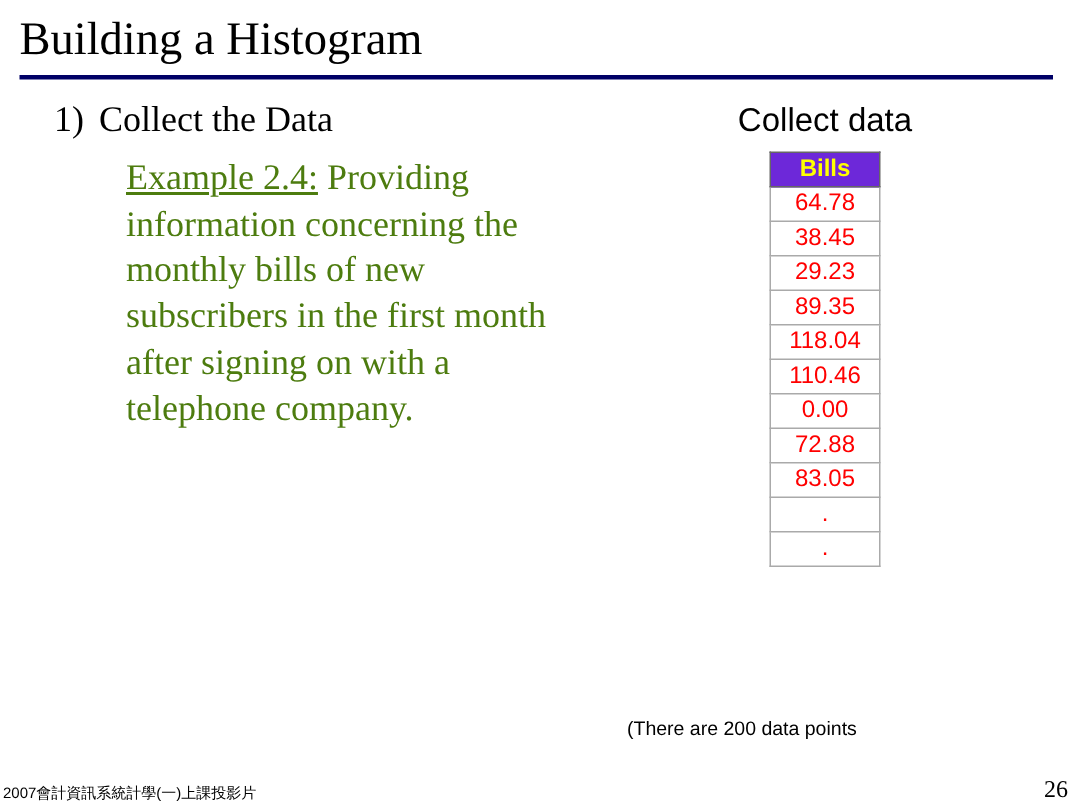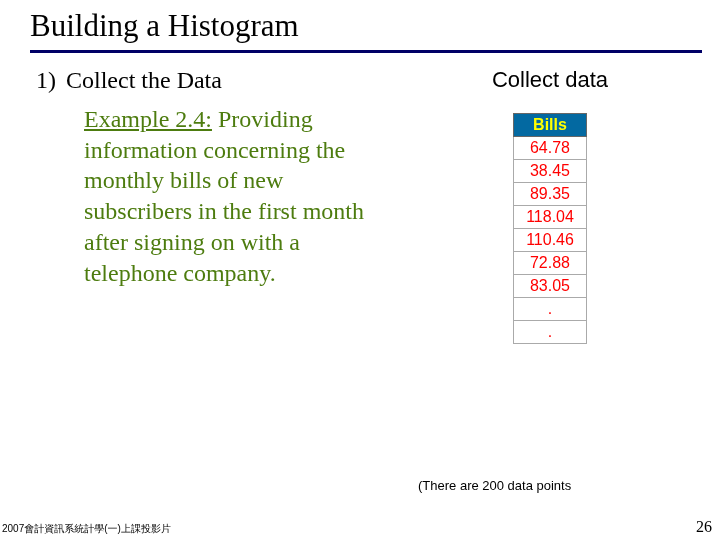--- a/index.html
+++ b/index.html
@@ -5,21 +5,21 @@
   * { box-sizing: border-box; margin: 0; padding: 0; }
   body {
     width: 720px;
     height: 540px;
     background: #fff;
     font-family: "Times New Roman", serif;
     position: relative;
     overflow: hidden;
   }
   .title-wrap {
-    padding: 8px 18px 0 30px;
+    padding: 8px 18px 0 13px;
   }
   .title {
     font-size: 31px;
     font-weight: normal;
     color: #000;
     padding-bottom: 4px;
   }
   .title-rule {
     height: 3px;
     background: #000066;
@@ -54,31 +54,31 @@
     text-decoration: underline;
   }
   .right-col {
     flex: 0 0 260px;
     padding-left: 10px;
   }
   .collect-title {
     font-family: Arial, Helvetica, sans-serif;
     font-size: 22px;
     text-align: center;
-    margin-bottom: 20px;
+    margin-bottom: 8px;
     font-weight: normal;
   }
   .bills-table {
     margin: 0 auto;
     border: 1px solid #000;
     border-collapse: collapse;
     background: #fff;
   }
   .bills-table th {
-    background: #0369a1;
+    background: #6d28d9;
     color: #ffff00;
     font-family: Arial, Helvetica, sans-serif;
     font-weight: bold;
     font-size: 16px;
     padding: 2px 12px;
     border: 1px solid #666;
     text-align: center;
   }
   .bills-table td {
     color: #ff0000;
@@ -142,27 +142,33 @@
           </tr>
       </thead>
       <tbody id="bills-body">
           <tr>
             <td>64.78</td>
           </tr>
           <tr>
             <td>38.45</td>
           </tr>
           <tr>
+            <td>29.23</td>
+          </tr>
+          <tr>
             <td>89.35</td>
           </tr>
           <tr>
             <td>118.04</td>
           </tr>
           <tr>
             <td>110.46</td>
+          </tr>
+          <tr>
+            <td>0.00</td>
           </tr>
           <tr>
             <td>72.88</td>
           </tr>
           <tr>
             <td>83.05</td>
           </tr>
           <tr>
             <td>.</td>
           </tr>

